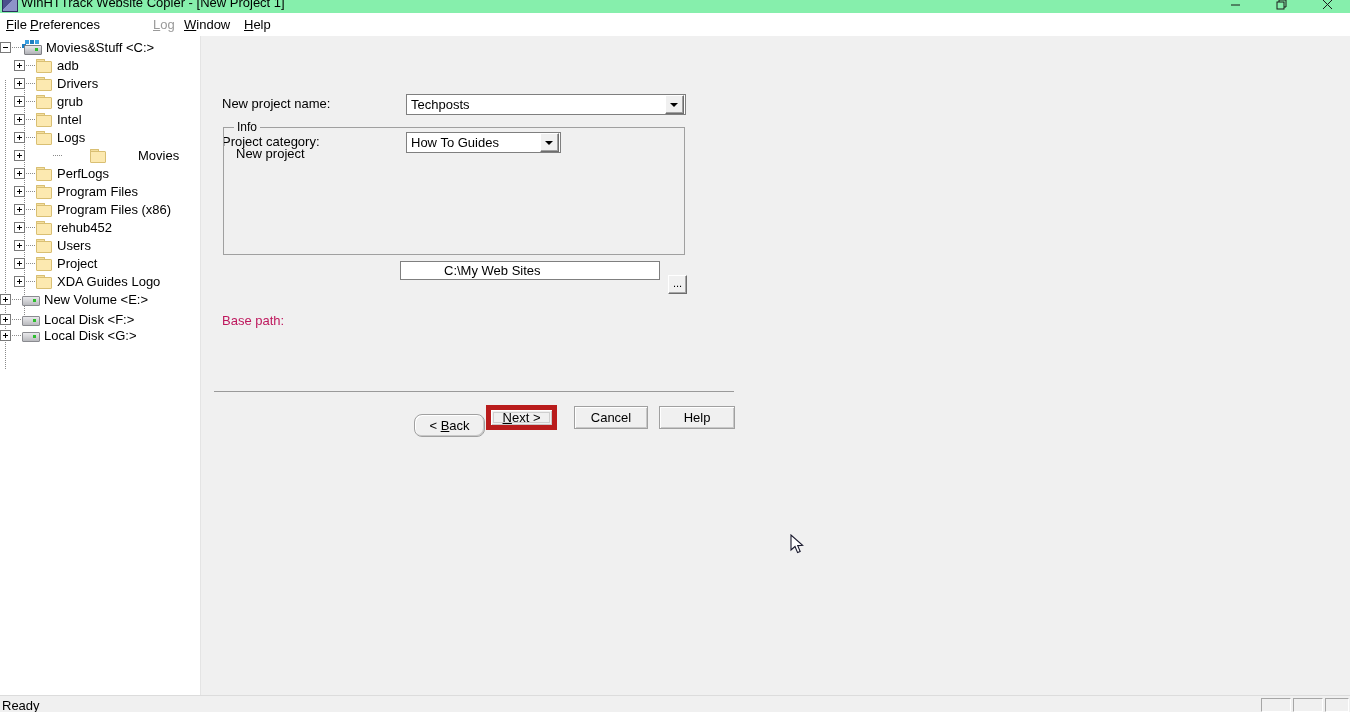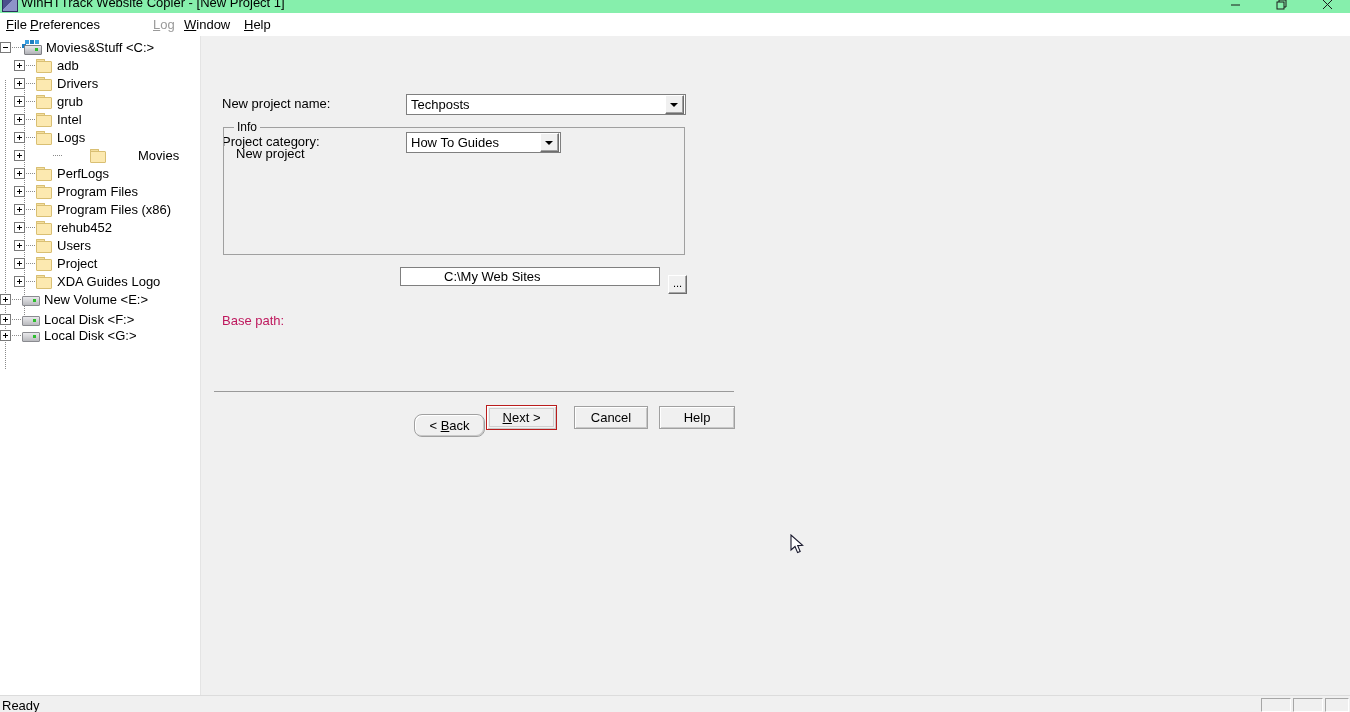--- a/index.html
+++ b/index.html
@@ -211,21 +211,21 @@
     height: 23px; width: 71px;
     background: #f0f0f0;
     border: 1px solid #a0a0a0;
     box-shadow: inset 1px 1px 0 #ffffff, inset -1px -1px 0 #c8c8c8;
     font-size: 13px; color: #000;
     display: flex; align-items: center; justify-content: center;
     white-space: nowrap; cursor: default;
   }
   .pbtn u { text-decoration: underline; }
   .pbtn.default {
-    border: 1px solid #b91c1c;
+    border: 5px solid #b91c1c;
     box-shadow: inset 1px 1px 0 #ffffff, inset -1px -1px 0 #c8c8c8, 0 0 0 1px #f0f0f0;
   }
   .pbtn.default .inner {
     position:absolute; left:2px; top:2px; right:2px; bottom:2px;
     border: 1px solid #cfcfcf;
   }
 
   
   .statusbar {
     position: absolute; left: 0; top: 695px; width: 1350px; height: 17px;
@@ -466,21 +466,21 @@
       <span class="arrowbtn"></span>
     </div>
 
     <div class="groupbox" style="left:22px; top:91px; width:462px; height:128px;">
       <span class="gb-title">Info</span>
       <span class="gb-body">New project</span>
     </div>
 
     <div class="lbl dim" style="left:21px; top:277px;">Base path:</div>
 
-    <div class="textinput" style="left:199px; top:231px; width:260px;padding-left:43px;">C:\My Web Sites</div>
+    <div class="textinput" style="left:199px; top:225px; width:260px;padding-left:43px;">C:\My Web Sites</div>
 
     <div class="browsebtn" style="left:467px; top:239px;">...</div>
 
     <div class="hrule" style="left:13px; top:355px; width:520px;"></div>
 
     <div class="pbtn" style="left:213px; top:378px;border-radius:8px;">
       <span id="btn-back">&lt; <u>B</u>ack</span>
     </div>
 
     <div class="pbtn default" style="left:285px; top:369px; height:25px;">

